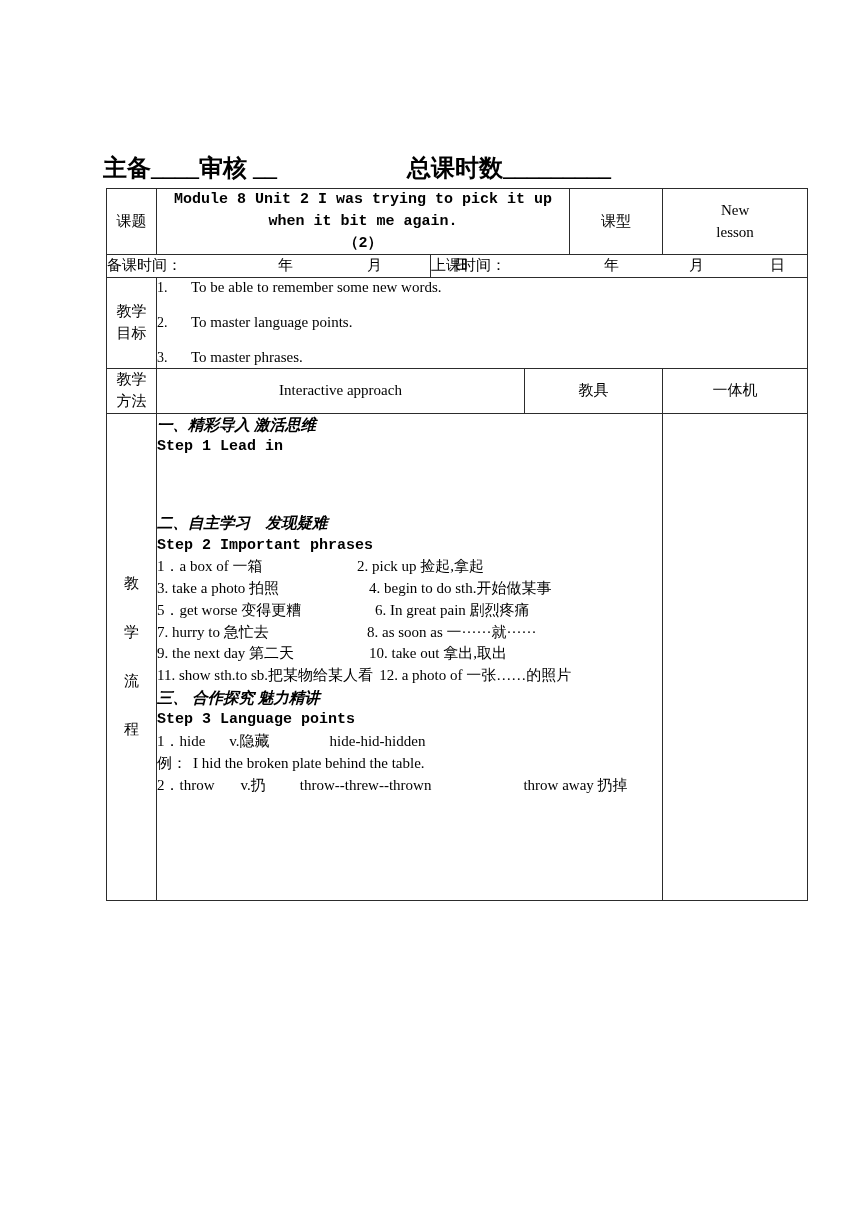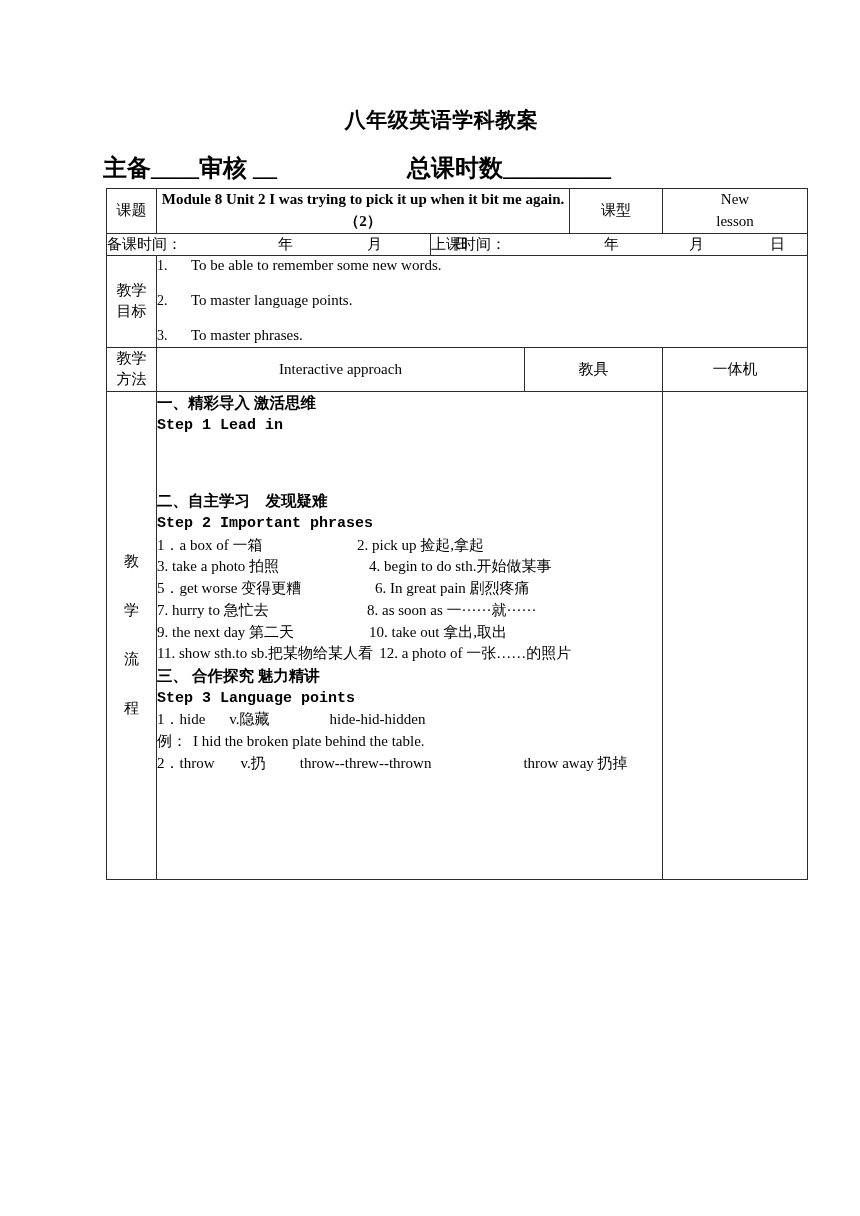--- a/index.html
+++ b/index.html
@@ -66,20 +66,21 @@
     line-height: 1.55;
   }
   .lbl-2line span { display: block; }
 
   .topic-cell {
     text-align: center;
     font-weight: bold;
     font-size: 15.5px;
     line-height: 1.75;
     padding: 6px 4px;
+    font-family: Liberation Mono, monospace;
   }
   .topic-cell .l2 { display: block; }
 
   .time-cell {
     font-size: 16px;
     padding: 5px 8px;
     white-space: pre;
     margin-left: 11px;
   }
   .time-cell .g1 { display:inline-block; width: 96px; }
@@ -133,40 +134,39 @@
     margin: 27px 0;
   }
 
   .content-cell {
     vertical-align: top;
     padding: 6px 8px 6px 10px;
     font-size: 15.5px;
     line-height: 1.5;
   }
   .content-cell .bold { font-weight: bold; font-family: Liberation Mono, monospace; }
-  .content-cell .cn-head { font-weight: bold; font-size: 15.5px; }
+  .content-cell .cn-head { font-weight: bold; font-size: 15.5px; font-style: italic; }
   .content-cell .spacer { height: 54px; }
   .content-cell .line { white-space: pre; }
   .content-cell .pcol {
     display: inline-block;
   }
   .content-cell .gapF { display:inline-block; width: 6px; }
   .lp-gap1 { display:inline-block; width: 24px; }
   .lp-gap2 { display:inline-block; width: 60px; }
   .lp-gap3 { display:inline-block; width: 26px; }
   .lp-gap4 { display:inline-block; width: 34px; }
   .lp-gap5 { display:inline-block; width: 92px; }
   .tail-space { height: 104px; }
 </style>
 </head>
 <body>
 
 <div class="page">
 
-  <div class="doc-title">八年级英语学科教案</div>
 
   <div class="subheader"><span>主备____审核 __</span><span class="sub-gap1"></span><span>总课时数_________</span></div>
 
   <table class="lesson">
     <colgroup>
       <col style="width:50px">
       <col style="width:130px">
       <col style="width:60px">
       <col style="width:84px">
       <col style="width:94px">

